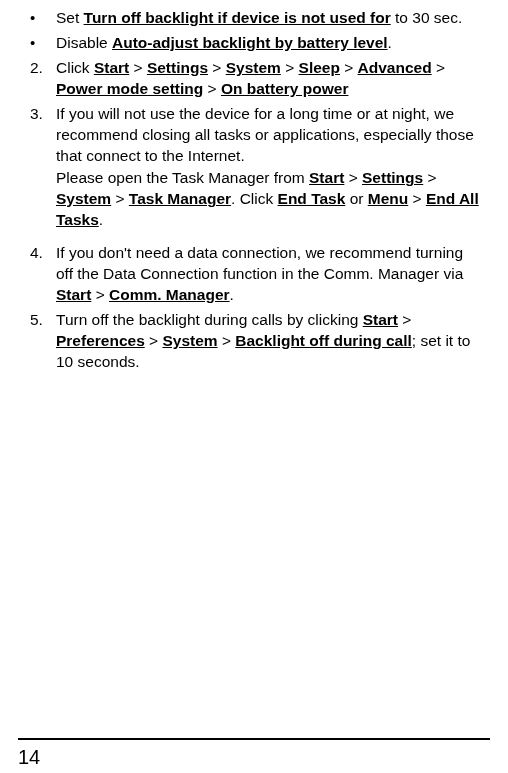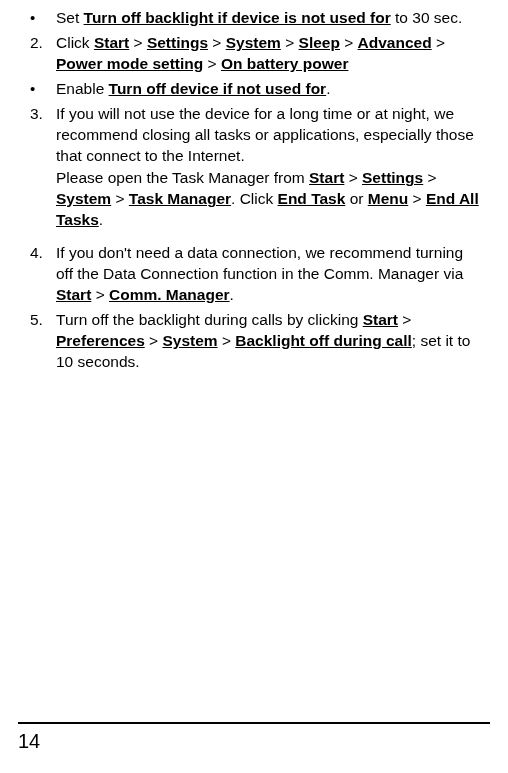--- a/index.html
+++ b/index.html
@@ -37,21 +37,21 @@
   }
   .content p {
     margin: 0 0 2px 0;
   }
   .b { font-weight: 700; text-decoration: underline; }
   .spacer { height: 8px; }
   .footer {
     position: absolute;
     left: 0;
     right: 0;
-    bottom: 18px;
+    bottom: 2px;
   }
   .rule {
     border-top: 2px solid #000;
     margin: 0 18px 4px 18px;
   }
   .pagenum {
     font-size: 20px;
     font-weight: 400;
     padding-left: 18px;
   }
@@ -60,29 +60,29 @@
 <body>
 
 <div class="page" id="page">
     <div class="item">
       <div class="marker bullet-dot"></div>
       <div class="content">
         <p><span>Set </span><span class="b">Turn off backlight if device is not used for</span><span> to 30 sec.</span></p>
       </div>
     </div>
     <div class="item">
+      <div class="marker bullet-dot"></div>
+      <div class="content">
+        <p><span>Disable </span><span class="b">Auto-adjust backlight by battery level</span><span>.</span></p>
+      </div>
+    </div>
+    <div class="item">
       <div class="marker">2.</div>
       <div class="content">
         <p><span>Click </span><span class="b">Start</span><span> &gt; </span><span class="b">Settings</span><span> &gt; </span><span class="b">System</span><span> &gt; </span><span class="b">Sleep</span><span> &gt; </span><span class="b">Advanced</span><span> &gt; </span><span class="b">Power mode setting</span><span> &gt; </span><span class="b">On battery power</span></p>
-      </div>
-    </div>
-    <div class="item">
-      <div class="marker bullet-dot"></div>
-      <div class="content">
-        <p><span>Enable </span><span class="b">Turn off device if not used for</span><span>.</span></p>
       </div>
     </div>
     <div class="item">
       <div class="marker">3.</div>
       <div class="content">
         <p><span>If you will not use the device for a long time or at night, we recommend closing all tasks or applications, especially those that connect to the Internet.</span></p>
         <p><span>Please open the Task Manager from </span><span class="b">Start</span><span> &gt; </span><span class="b">Settings</span><span> &gt; </span><span class="b">System</span><span> &gt; </span><span class="b">Task Manager</span><span>. Click </span><span class="b">End Task</span><span> or </span><span class="b">Menu</span><span> &gt; </span><span class="b">End All Tasks</span><span>.</span></p>
       </div>
     </div>
     <div class="spacer"></div>

